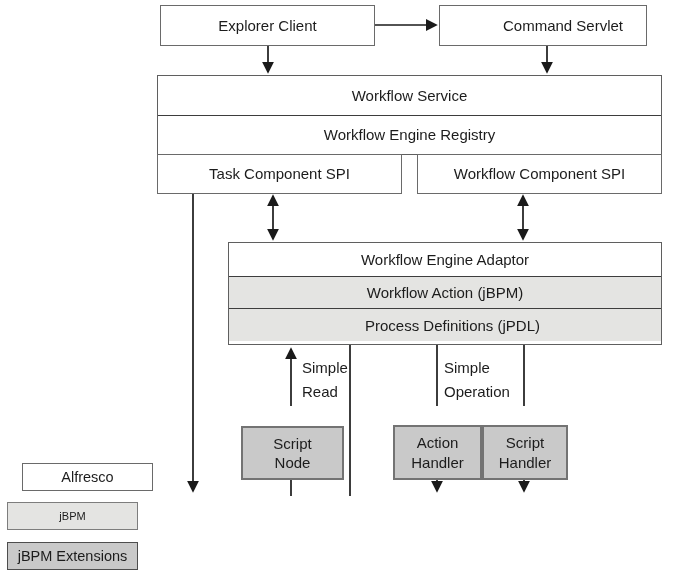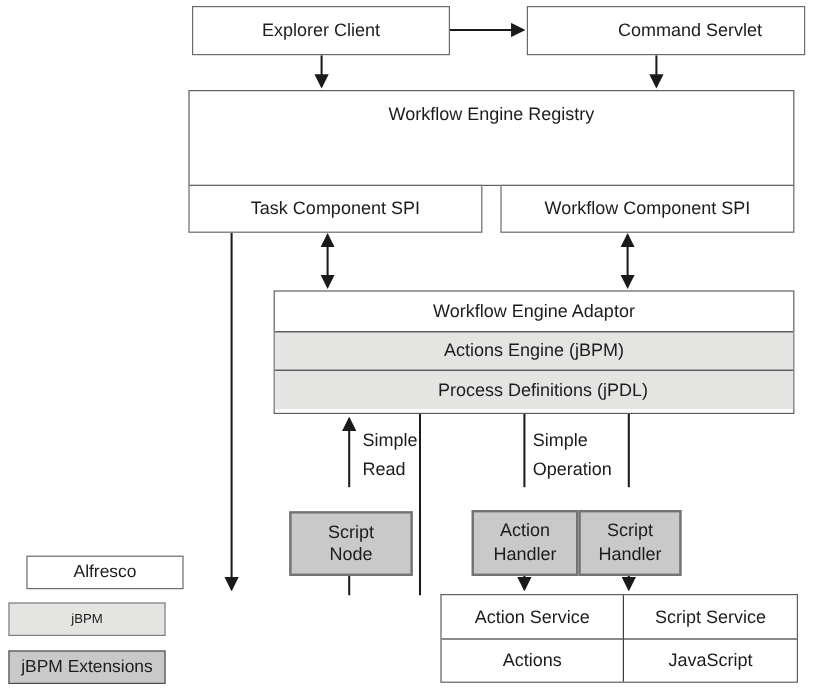--- a/index.html
+++ b/index.html
@@ -57,53 +57,47 @@
     <line x1="291" y1="406" x2="291" y2="349" marker-end="url(#ah)"></line>
     <line x1="291" y1="460" x2="291" y2="496"></line>
     <line x1="350" y1="345" x2="350" y2="496"></line>
     <line x1="437" y1="345" x2="437" y2="406"></line>
     <line x1="524" y1="345" x2="524" y2="406"></line>
     <line x1="437" y1="460" x2="437" y2="491" marker-end="url(#ah)"></line>
     <line x1="524" y1="460" x2="524" y2="491" marker-end="url(#ah)"></line>
   </svg>
 
   <div class="box" style="left:160px;top:5px;width:215px;height:41px;">Explorer Client</div>
-  <div class="box" style="left:439px;top:5px;width:232px;height:41px;padding-left:40px;">Command Servlet</div>
+  <div class="box" style="left:439px;top:5px;width:208px;height:41px;padding-left:40px;">Command Servlet</div>
 
   <div class="stack" style="left:157px;top:75px;width:505px;height:80px;">
+    <div class="row" style="height:39px;">Workflow Service</div>
     <div class="row" style="height:38px;">Workflow Engine Registry</div>
   </div>
   <div class="box" style="left:157px;top:154px;width:245px;height:40px;">Task Component SPI</div>
   <div class="box" style="left:417px;top:154px;width:245px;height:40px;">Workflow Component SPI</div>
 
   <div class="stack" style="left:228px;top:242px;width:434px;height:103px;">
     <div class="row" style="height:33px;">Workflow Engine Adaptor</div>
-    <div class="row gray-light" style="height:32px;">Actions Engine (jBPM)</div>
+    <div class="row gray-light" style="height:32px;">Workflow Action (jBPM)</div>
     <div class="row gray-light" style="height:33px;padding-left:15px;">Process Definitions (jPDL)</div>
   </div>
 
   <div class="annot" style="left:302px;top:356px;">Simple
 Read</div>
   <div class="annot" style="left:444px;top:356px;">Simple
 Operation</div>
 
   <div class="box gray-dark multiline" style="left:241px;top:406px;width:103px;height:54px;">Script
 Node</div>
   <div class="box gray-dark multiline" style="left:393px;top:405px;width:89px;height:55px;">Action
 Handler</div>
   <div class="box gray-dark multiline" style="left:482px;top:405px;width:86px;height:55px;">Script
 Handler</div>
 
 
-  <div class="grid2x2" style="left:367px;top:495px;width:298px;height:74px;
-       grid-template-columns:151px 1fr;grid-template-rows:1fr 1fr;">
-    <div class="cell">Action Service</div>
-    <div class="cell bl">Script Service</div>
-    <div class="cell bt">Actions</div>
-    <div class="cell bl bt">JavaScript</div>
-  </div>
 
   <div class="box" style="left:22px;top:463px;width:131px;height:28px;font-size:14.5px;">Alfresco</div>
   <div class="box gray-light" style="left:7px;top:502px;width:131px;height:28px;font-size:11px;">jBPM</div>
   <div class="box" style="left:7px;top:542px;width:131px;height:28px;font-size:14.5px;
        background:#c9c9c9;border:1.5px solid #4d4d4d;">jBPM Extensions</div>
 
 </div>
 
 </body></html>

